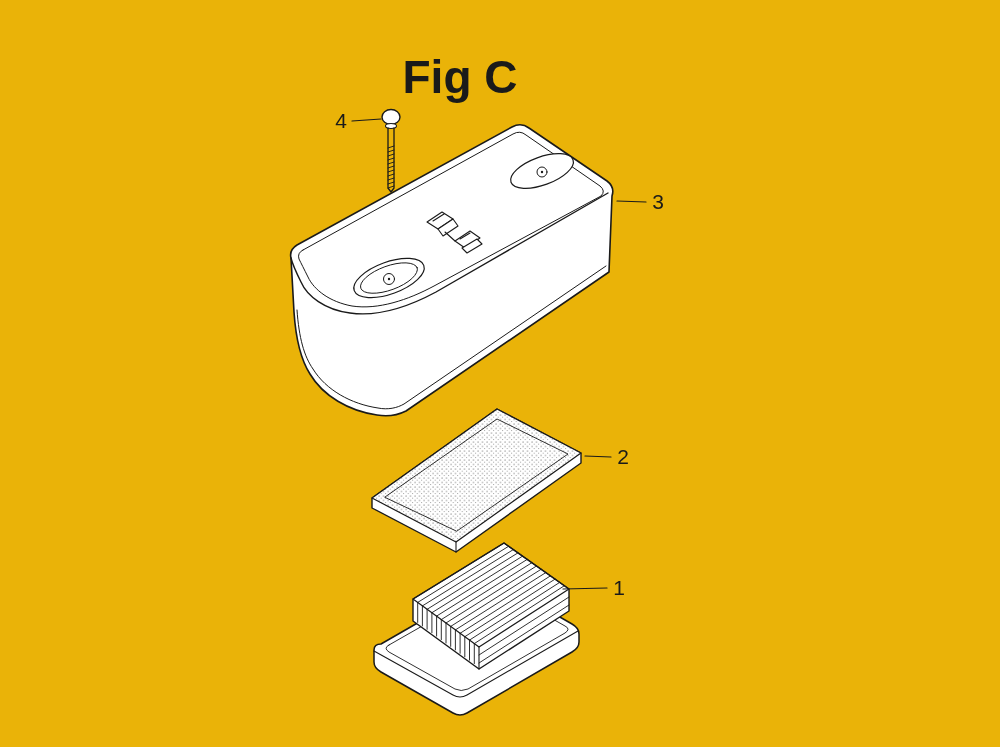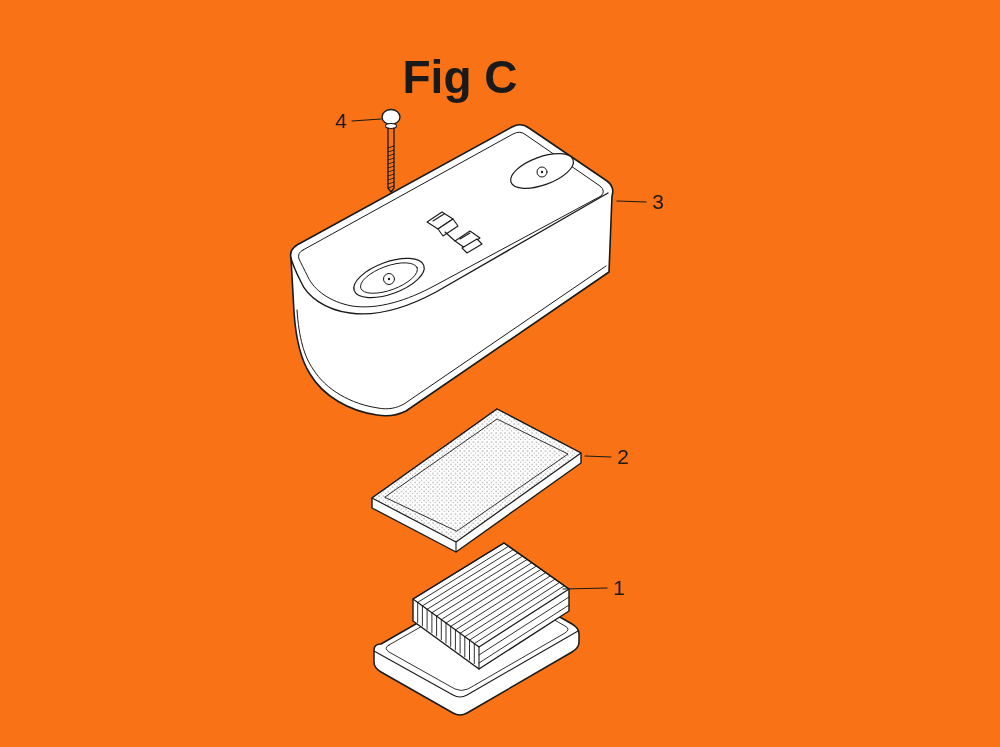--- a/index.html
+++ b/index.html
@@ -5,21 +5,21 @@
   html, body {
     margin: 0;
     padding: 0;
     background: #ffffff;
     font-family: "Liberation Sans", sans-serif;
   }
   .stage {
     position: relative;
     width: 1000px;
     height: 747px;
-    background: #f97316;
+    background: #eab308;
     overflow: hidden;
   }
   .stage svg {
     position: absolute;
     inset: 0;
     width: 1000px;
     height: 747px;
   }
   text {
     font-family: "Liberation Sans", sans-serif;

